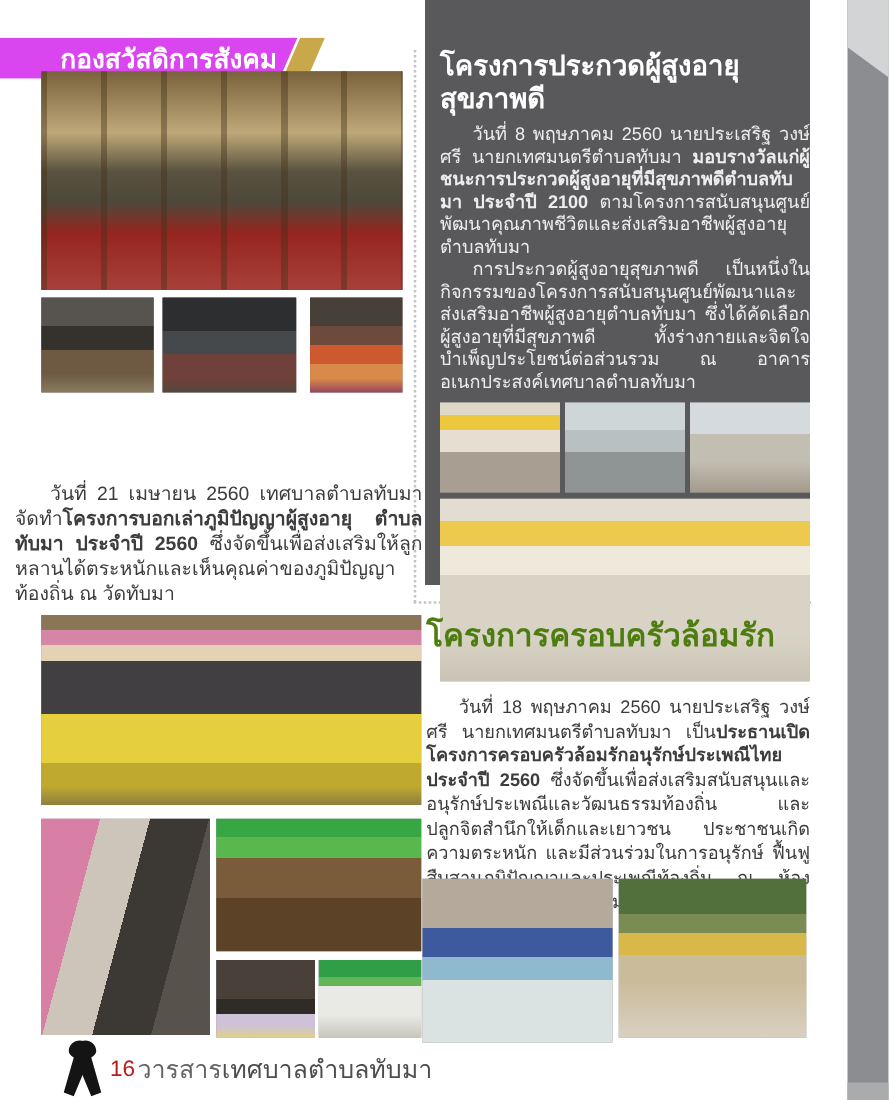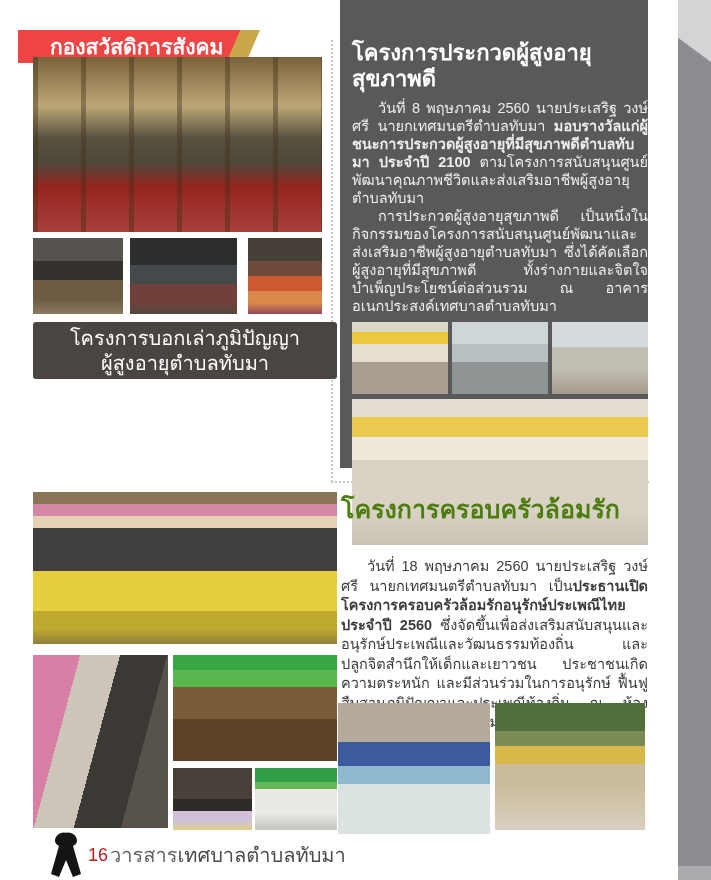--- a/index.html
+++ b/index.html
@@ -8,22 +8,22 @@
   .abs{position:absolute;}
   b{font-weight:700;}
 
   
   .right-strip{left:678px;top:0;width:33px;height:880px;background:#8b8d90;}
   .right-strip-top{left:678px;top:0;width:33px;height:62px;background:#d3d4d6;
         clip-path:polygon(0 0,100% 0,100% 100%,0 61%);}
   .right-strip-bottom{left:678px;top:866px;width:33px;height:14px;background:#a9abad;}
 
   
-  .dept-banner{left:18px;top:30px;width:238px;height:33px;background:#ef4444;
-        clip-path:polygon(0 0,100% 0,94% 100%,0 100%);display:flex;align-items:center;}
+  .dept-banner{left:0;top:30px;width:238px;height:33px;background:#d946ef;
+        clip-path:polygon(0 0,100% 0,94% 100%,0 100%);display:flex;align-items:center;justify-content:center;}
   .dept-banner span{color:#fff;font-weight:700;font-size:21px;padding-left:32px;white-space:nowrap;}
   .dept-gold{left:226px;top:30px;width:34px;height:33px;background:#c9a84c;
         clip-path:polygon(42% 0,100% 0,58% 100%,0 100%);}
 
   
   .dotted-v{left:331px;top:40px;height:442px;width:0;border-left:2px dotted #c3c4c6;}
   .dotted-h{left:331px;top:481px;width:318px;height:0;border-top:2px dotted #c3c4c6;}
 
   
   .gray-panel{left:340px;top:0;width:308px;height:468px;background:#59595b;
@@ -105,24 +105,21 @@
   <div class="abs dept-banner">
     <span>กองสวัสดิการสังคม</span>
   </div>
   <div class="abs dept-gold"></div>
 
   <div class="abs ph ph-stage photo-stage" title="stage-performance-photo"></div>
   <div class="abs ph ph-boardgame photo-small1" title="board-game-photo"></div>
   <div class="abs ph ph-band photo-small2" title="brass-band-photo"></div>
   <div class="abs ph ph-dancers photo-small3" title="thai-dancers-photo"></div>
 
-  <div class="abs dark-box">
-    <span>โครงการบอกเล่าภูมิปัญญา</span>
-    <span>ผู้สูงอายุตำบลทับมา</span>
-  </div>
+  <p class="abs left-para"><span>วันที่ 21 เมษายน 2560 เทศบาลตำบลทับมา จัดทำ</span><b>โครงการบอกเล่าภูมิปัญญาผู้สูงอายุ ตำบลทับมา ประจำปี 2560</b><span> ซึ่งจัดขึ้นเพื่อส่งเสริมให้ลูกหลานได้ตระหนักและเห็นคุณค่าของภูมิปัญญาท้องถิ่น ณ วัดทับมา</span></p>
 
   <div class="abs gray-panel">
     <h1 class="panel-title">โครงการประกวดผู้สูงอายุ สุขภาพดี</h1>
     <p class="panel-p"><span>วันที่ 8 พฤษภาคม 2560  นายประเสริฐ วงษ์ศรี นายกเทศมนตรีตำบลทับมา </span><b>มอบรางวัลแก่ผู้ชนะการประกวดผู้สูงอายุที่มีสุขภาพดีตำบลทับมา ประจำปี 2100</b><span> ตามโครงการสนับสนุนศูนย์พัฒนาคุณภาพชีวิตและส่งเสริมอาชีพผู้สูงอายุตำบลทับมา</span></p>
     <p class="panel-p"><span>การประกวดผู้สูงอายุสุขภาพดี เป็นหนึ่งในกิจกรรมของโครงการสนับสนุนศูนย์พัฒนาและส่งเสริมอาชีพผู้สูงอายุตำบลทับมา ซึ่งได้คัดเลือกผู้สูงอายุที่มีสุขภาพดี ทั้งร่างกายและจิตใจ บำเพ็ญประโยชน์ต่อส่วนรวม ณ อาคารอเนกประสงค์เทศบาลตำบลทับมา</span></p>
     <div class="panel-photo-row">
       <div class="ph ph-award" title="award-presentation-photo"></div>
       <div class="ph ph-mic" title="announcement-photo"></div>
       <div class="ph ph-audience" title="audience-photo"></div>
     </div>

